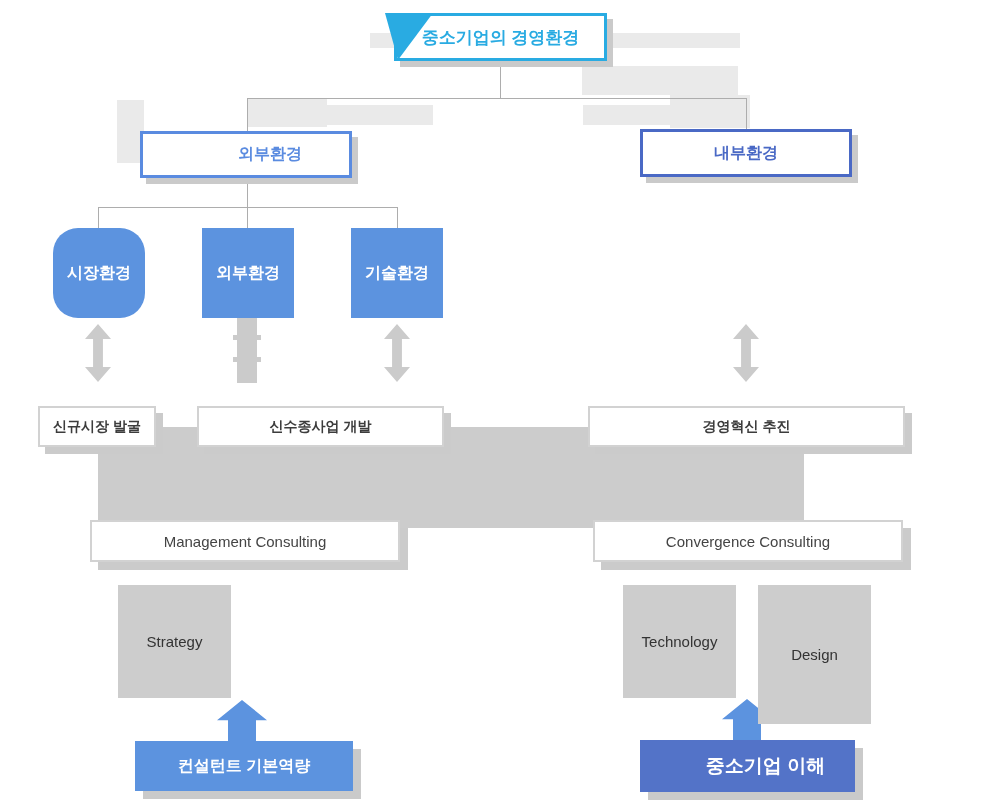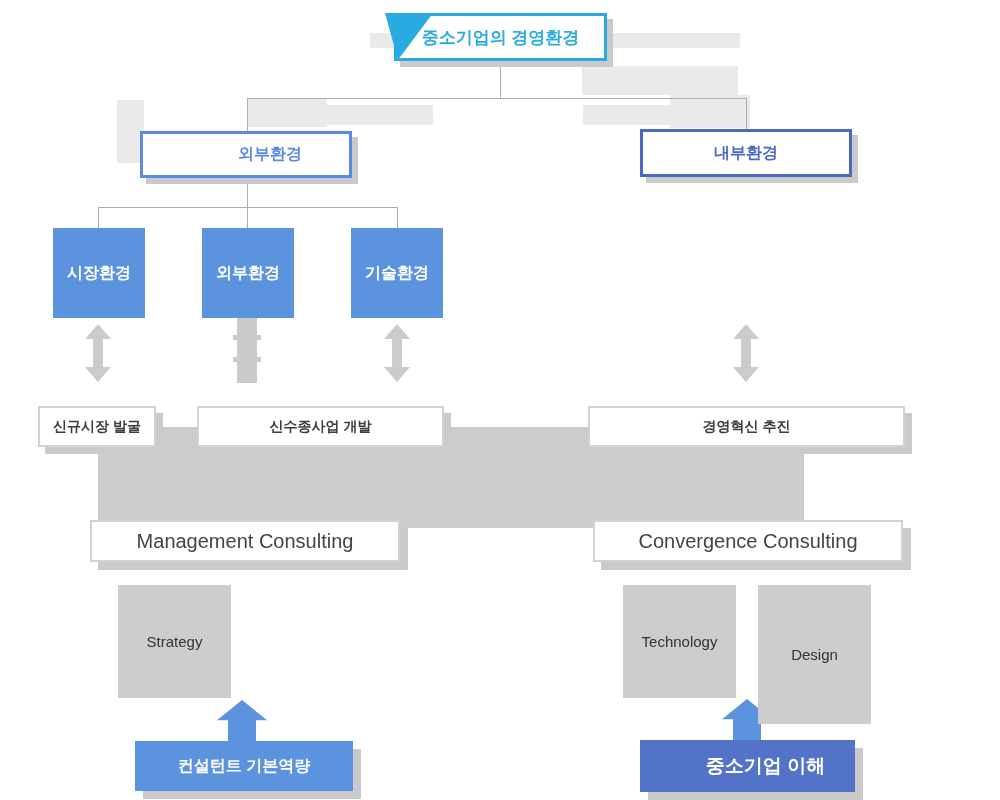--- a/index.html
+++ b/index.html
@@ -19,21 +19,21 @@
   
   .frame{background:#ffffff;z-index:3;}
   .title-frame{border:3px solid #29ABE2;color:#29ABE2;font-weight:bold;font-size:17px;
                box-shadow:6px 6px 0 0 #CACACA;}
   .ext-frame{border:3px solid #5A8BE0;color:#5A8BE0;font-weight:bold;font-size:16px;
              box-shadow:6px 6px 0 0 #CACACA;padding-left:48px;}
   .int-frame{border:3px solid #4A69C5;color:#4A69C5;font-weight:bold;font-size:16px;
              box-shadow:6px 6px 0 0 #CACACA;}
   .plain-frame{border:2px solid #D2D2D2;color:#3C3C3C;font-weight:bold;font-size:14px;
                box-shadow:7px 7px 0 0 #CBCBCB;margin-top:24px;}
-  .consult-frame{border:2px solid #D2D2D2;color:#444444;font-size:20px;
+  .consult-frame{border:2px solid #D2D2D2;color:#444444;font-size:15px;
                  box-shadow:8px 8px 0 0 #CBCBCB;justify-content:center;}
 
   
   .bluebox{background:#5C93DF;color:#ffffff;font-weight:bold;font-size:16px;z-index:3;}
   .graybox{background:#CDCDCD;color:#333333;font-size:15px;z-index:3;}
   .band{background:#CCCCCC;z-index:2;}
   .blue-footer{background:#5C93DF;color:#ffffff;font-weight:bold;font-size:16px;
                box-shadow:8px 8px 0 0 #CACACA;z-index:3;}
   .indigo-footer{background:#5373C8;color:#ffffff;font-weight:bold;font-size:19px;
                  box-shadow:8px 8px 0 0 #CACACA;z-index:3;padding-left:36px;}
@@ -81,21 +81,21 @@
   </div>
   <div class="abs fold" style="left:385px;top:13px;width:48px;height:47px;"></div>
 
   <div class="abs frame ext-frame center" style="left:140px;top:131px;width:212px;height:47px;">
     <span>외부환경</span>
   </div>
   <div class="abs frame int-frame center" style="left:640px;top:129px;width:212px;height:48px;">
     <span>내부환경</span>
   </div>
 
-  <div class="abs bluebox center" style="left:53px;top:228px;width:92px;height:90px;">
+  <div class="abs bluebox center" style="left:53px;top:228px;width:92px;height:90px;border-radius:25px;">
     <span>시장환경</span>
   </div>
   <div class="abs bluebox center" style="left:202px;top:228px;width:92px;height:90px;">
     <span>외부환경</span>
   </div>
   <div class="abs bluebox center" style="left:351px;top:228px;width:92px;height:90px;">
     <span>기술환경</span>
   </div>
 
   <div class="abs dblarrow" style="left:85px;top:324px;width:26px;height:58px;"></div>

